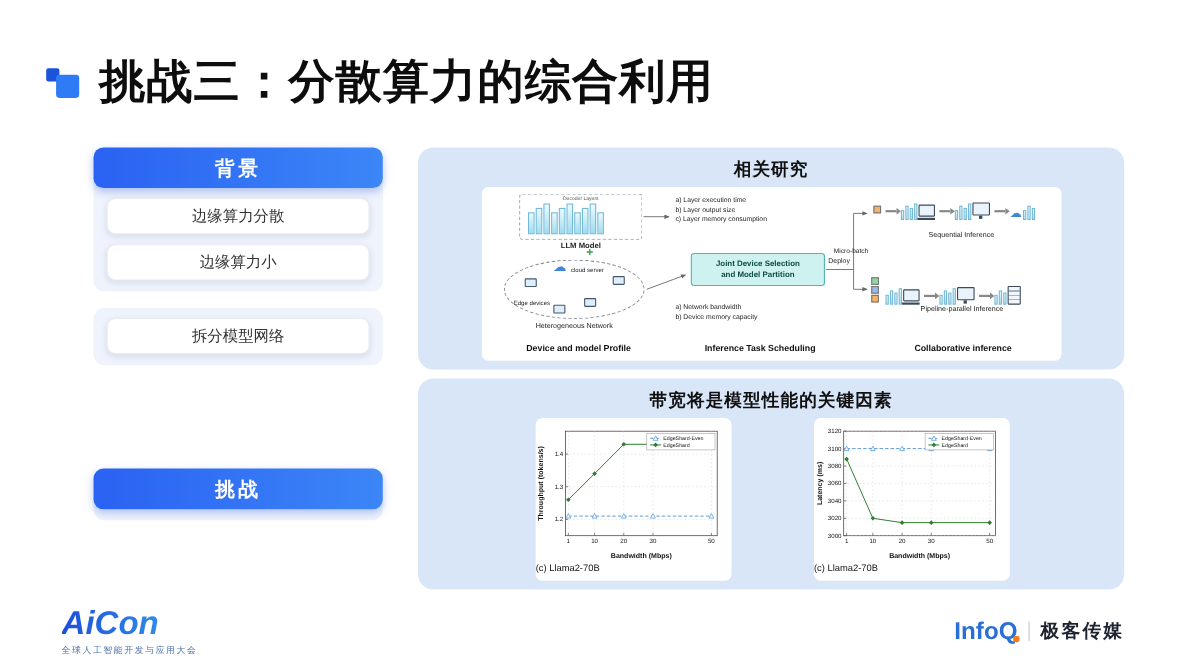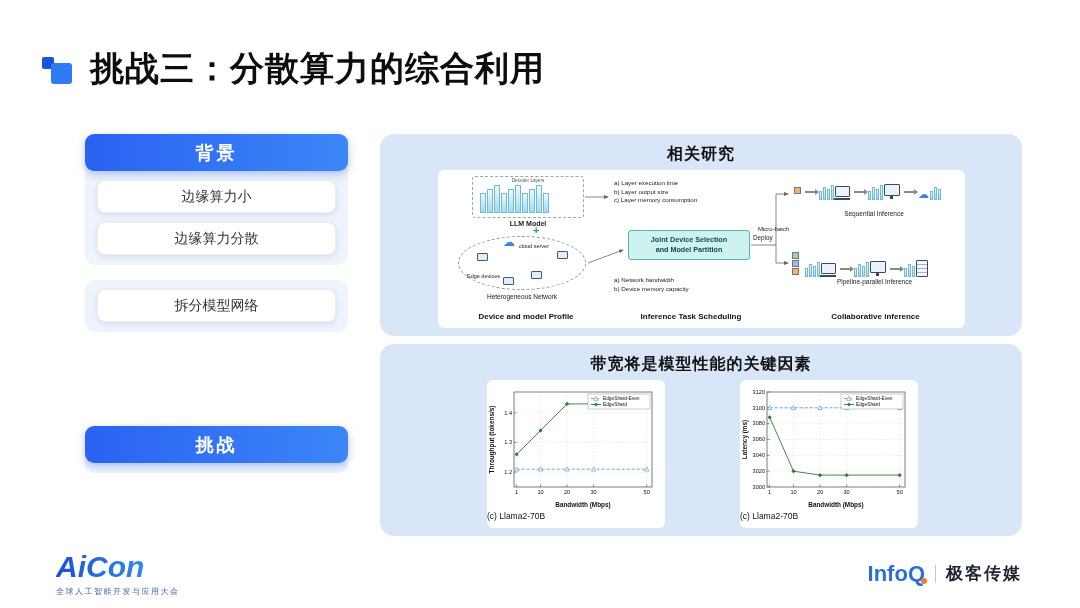--- a/index.html
+++ b/index.html
@@ -5,21 +5,21 @@
   html,body{margin:0;padding:0;}
   body{
     width:1080px;height:608px;position:relative;background:#ffffff;
     font-family:"Liberation Sans","DejaVu Sans",sans-serif;overflow:hidden;
   }
   
   .title-row{position:absolute;left:42px;top:46px;display:flex;align-items:center;gap:14px;}
   .logo-mark{position:relative;width:34px;height:34px;flex:0 0 auto;}
   .logo-mark .sq1{position:absolute;left:0;top:5px;width:12px;height:12px;background:#1b54d9;border-radius:2px;}
   .logo-mark .sq2{position:absolute;left:9px;top:11px;width:21px;height:21px;background:#2f7bf5;border-radius:3px;}
-  h1.page-title{margin:0;font-size:34px;font-weight:800;color:#0d0d0d;letter-spacing:1px;}
+  h1.page-title{margin:0;font-size:42px;font-weight:800;color:#0d0d0d;letter-spacing:1px;}
 
   
   .group{position:absolute;left:85px;width:263px;background:#eef3fc;border-radius:10px;padding-bottom:10px;}
   .group-header{height:37px;border-radius:9px;background:linear-gradient(90deg,#2a62f2,#3c86f7);
     color:#fff;font-size:18px;font-weight:700;display:flex;align-items:center;justify-content:center;
     letter-spacing:3px;box-shadow:0 3px 8px rgba(40,90,220,.35);}
   .group-item{margin:9px 12px 0;background:#fff;border:1px solid #ebebf0;border-radius:8px;min-height:33px;
     display:flex;align-items:center;justify-content:center;font-size:14px;color:#333;
     box-shadow:0 2px 6px rgba(20,40,90,.10);white-space:pre-line;text-align:center;padding:3px 6px;line-height:1.55;box-sizing:border-box;}
 
@@ -102,22 +102,22 @@
 <div class="title-row">
   <span class="logo-mark">
       <i class="sq1"></i>
       <i class="sq2"></i>
     </span>
   <h1 class="page-title">挑战三：分散算力的综合利用</h1>
 </div>
 
 <section class="group" style="top:134px">
   <div class="group-header">背景</div>
+  <div class="group-item">边缘算力分散</div>
   <div class="group-item">边缘算力小</div>
-  <div class="group-item">边缘算力分散</div>
 </section>
 <section class="group" style="top:280px">
   <div class="group-item">拆分模型网络</div>
 </section>
 <section class="group" style="top:426px">
   <div class="group-header">挑战</div>
 </section>
 
 <section class="panel panel-research">
   <h2>相关研究</h2>

